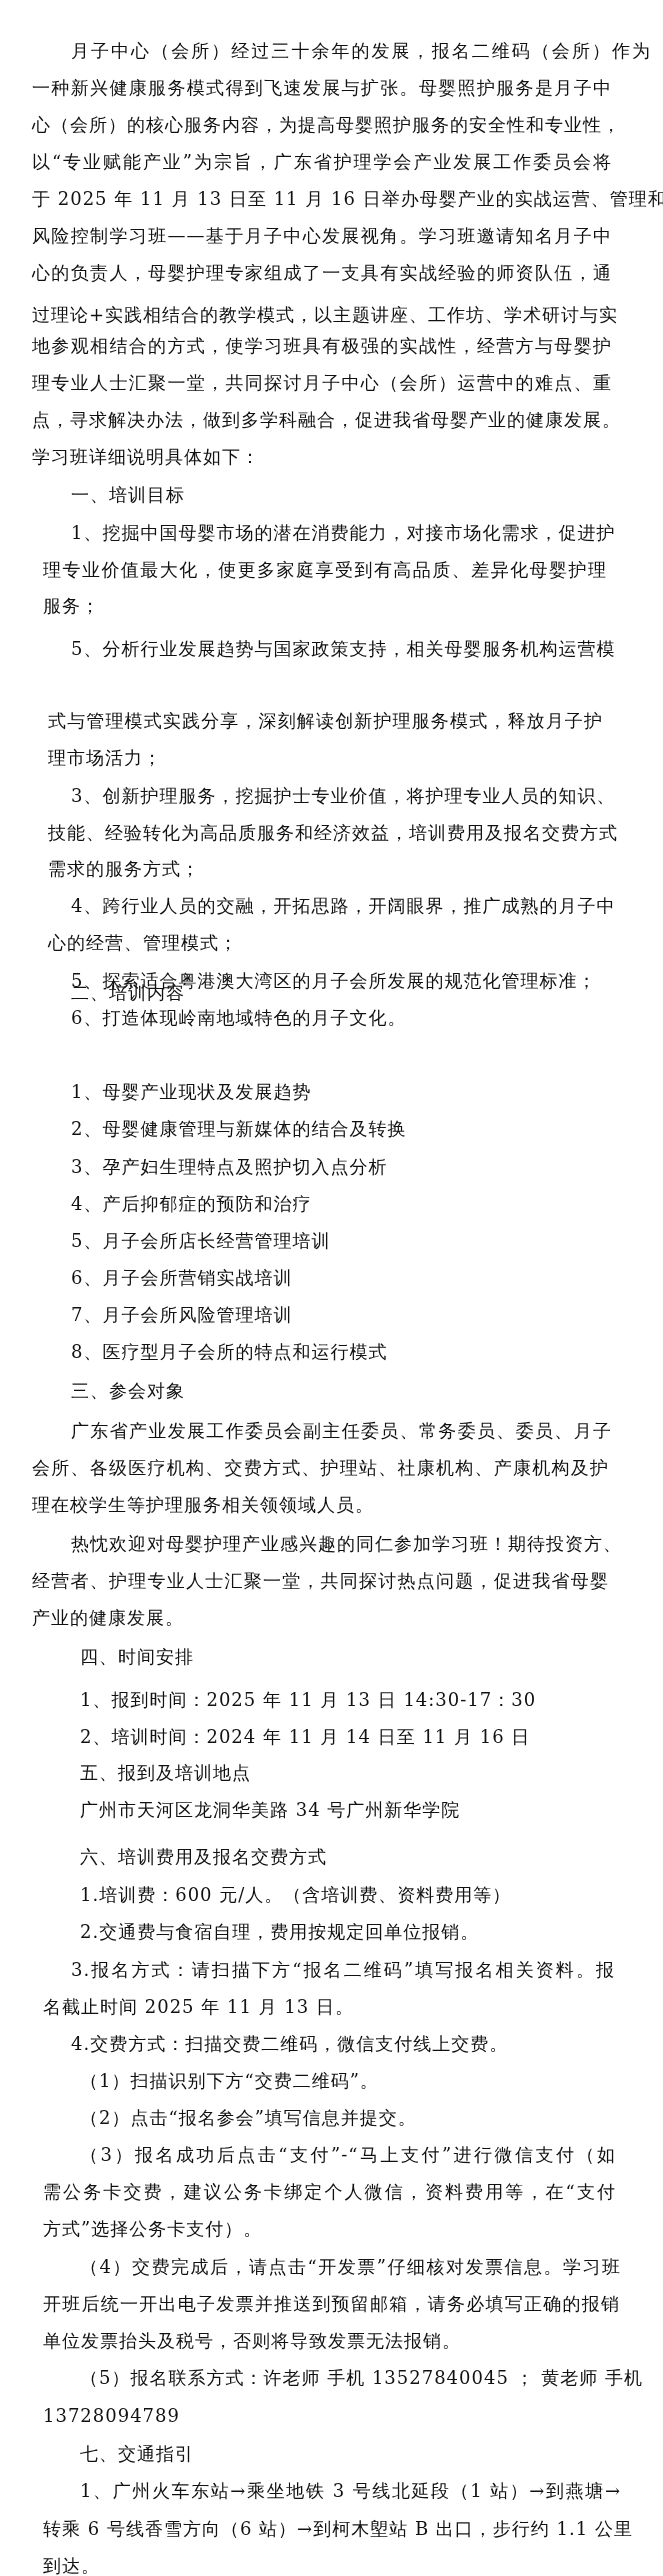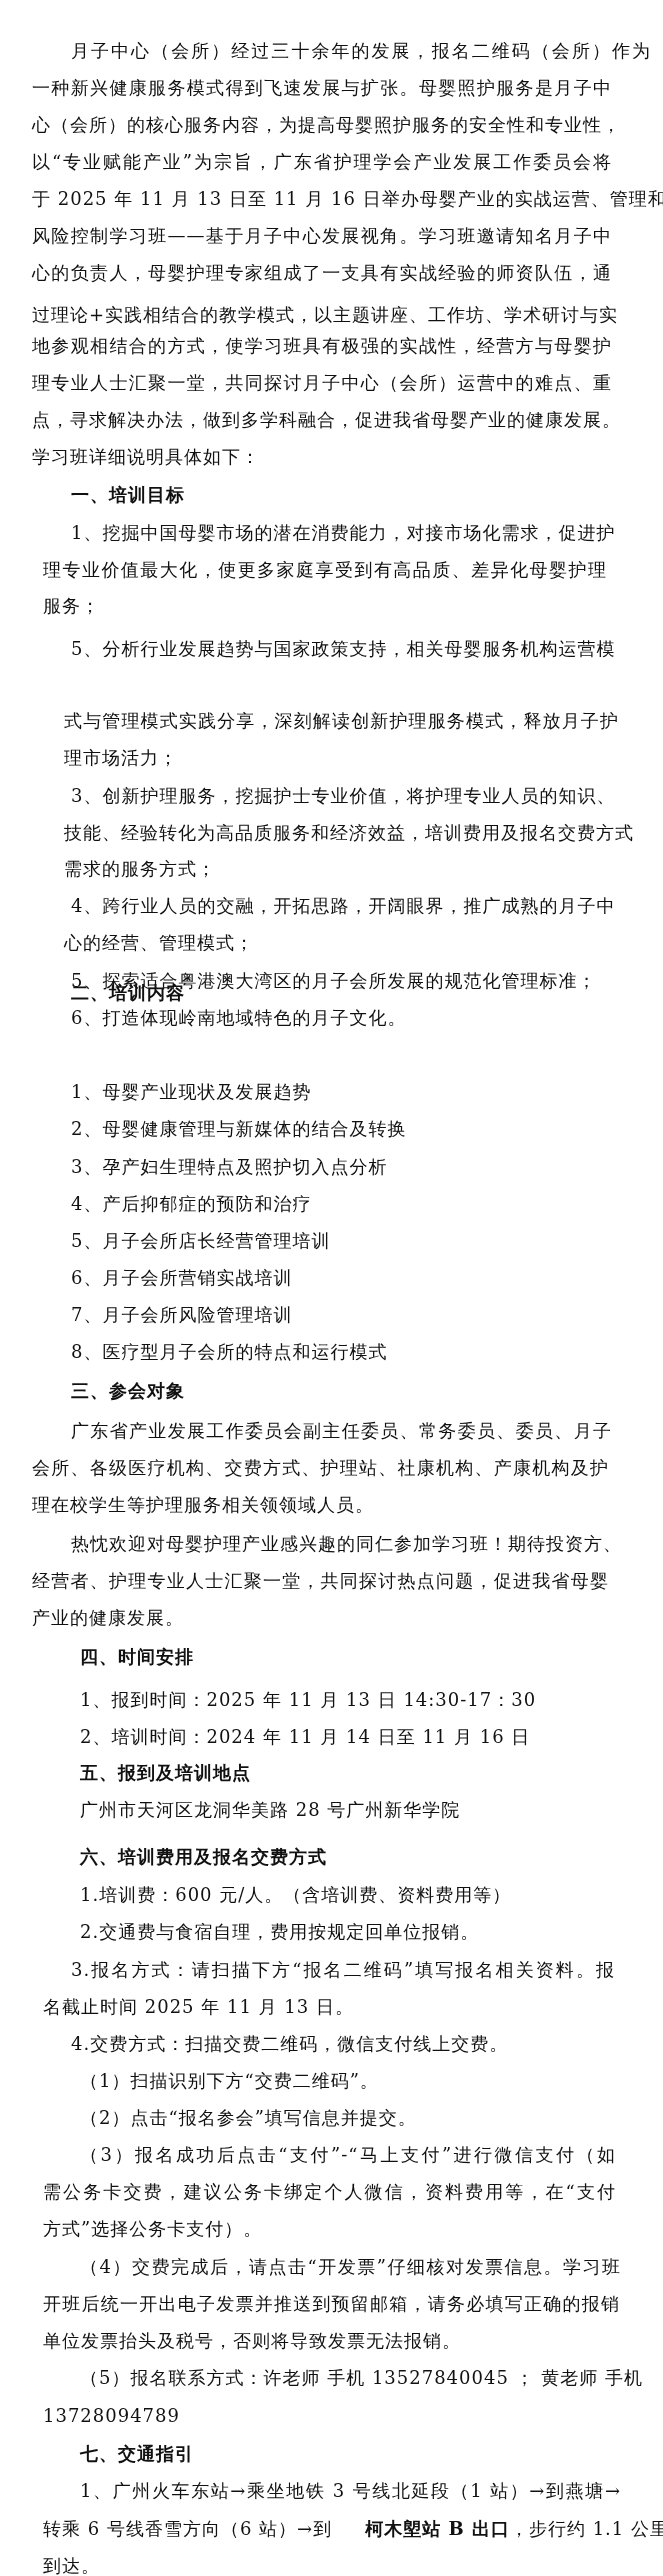--- a/index.html
+++ b/index.html
@@ -16,25 +16,25 @@
     position: absolute;
     left: 32px;
     width: 580px;
     font-size: 18px;
     line-height: 23px;
     white-space: nowrap;
     letter-spacing: 1px;
   }
   .ln.ind1 { left: 71px; }
   .ln.ind2 { left: 80px; }
-  .ln.ind3 { left: 64px; }
+  .ln.ind3 { left: 48px; }
   .ln.ind4 { left: 43px; }
   .ln.just { text-align: justify; text-align-last: justify; }
-  .h { font-weight: bold; }
-  .b { font-weight: bold; margin-left: 33px; }
+  .h { font-weight: normal; }
+  .b { font-weight: normal; }
 </style>
 </head>
 <body>
 
 <div class="page">
 
   <div>
     <div class="ln ind1 just" style="top:39px">月子中心（会所）经过三十余年的发展，报名二维码（会所）作为</div>
     <div class="ln just" style="top:76px">一种新兴健康服务模式得到飞速发展与扩张。母婴照护服务是月子中</div>
     <div class="ln just" style="top:113px">心（会所）的核心服务内容，为提高母婴照护服务的安全性和专业性，</div>
@@ -89,21 +89,21 @@
   </div>
 
   <div>
     <div class="ln ind2 h" style="top:1645px">四、时间安排</div>
     <div class="ln ind2" style="top:1688px">1、报到时间：2025 年 11 月 13 日 14:30-17：30</div>
     <div class="ln ind2" style="top:1725px">2、培训时间：2024 年 11 月 14  日至 11 月 16 日</div>
   </div>
 
   <div>
     <div class="ln ind2 h" style="top:1761px">五、报到及培训地点</div>
-    <div class="ln ind2" style="top:1798px">广州市天河区龙洞华美路 28 号广州新华学院</div>
+    <div class="ln ind2" style="top:1798px">广州市天河区龙洞华美路 34 号广州新华学院</div>
   </div>
 
   <div>
     <div class="ln ind2 h" style="top:1845px">六、培训费用及报名交费方式</div>
     <div class="ln ind2" style="top:1883px">1.培训费：600 元/人。（含培训费、资料费用等）</div>
     <div class="ln ind2" style="top:1920px">2.交通费与食宿自理，费用按规定回单位报销。</div>
     <div class="ln ind1 just" style="top:1958px; width:544px">3.报名方式：请扫描下方“报名二维码”填写报名相关资料。报</div>
     <div class="ln ind4" style="top:1995px">名截止时间 2025 年 11 月 13  日。</div>
     <div class="ln ind1" style="top:2032px">4.交费方式：扫描交费二维码，微信支付线上交费。</div>
     <div class="ln ind2" style="top:2069px">（1）扫描识别下方“交费二维码”。</div>

